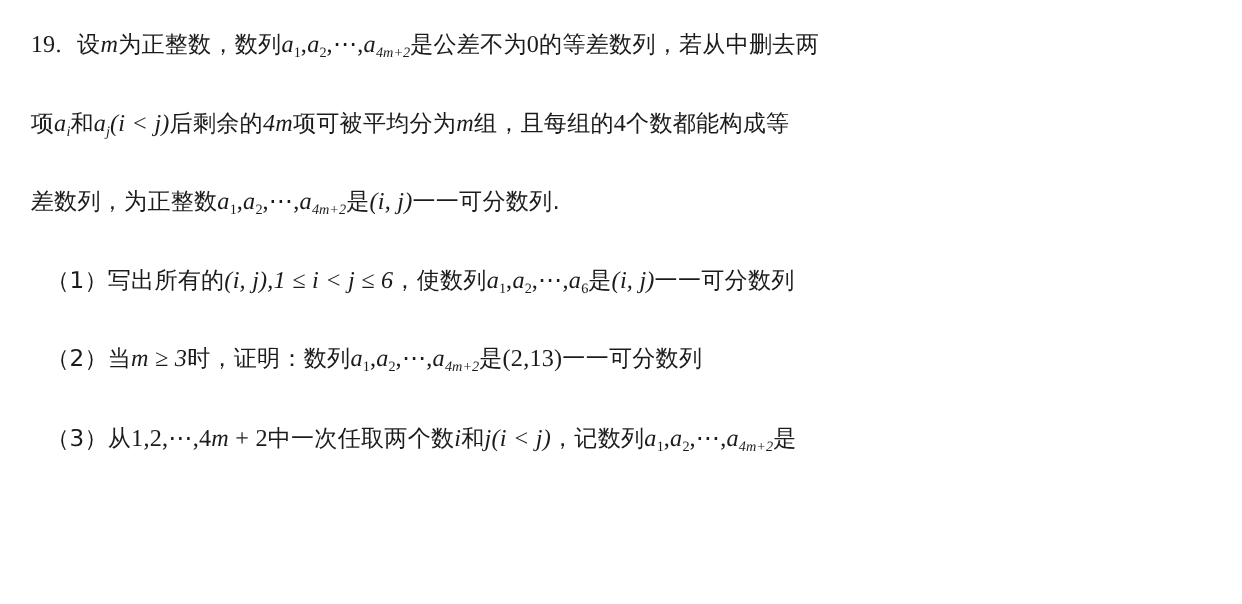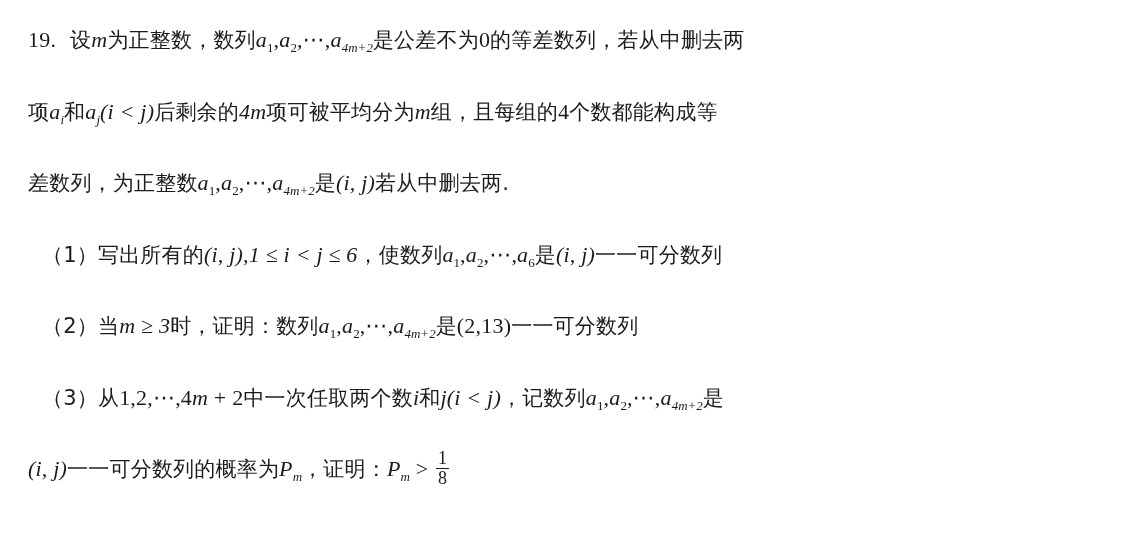--- a/index.html
+++ b/index.html
@@ -89,20 +89,19 @@
   }
 </style>
 </head>
 <body>
 
 <div class="page">
   <div class="problem">
     <div class="lines">
         <div class="line"><span class="num">19.</span><span class="sp-lg"></span><span class="cjk">设</span><span class="math">m</span><span class="cjk">为正整数，数列</span><span class="math">a<sub class="up">1</sub></span><span class="mathup">,</span><span class="math">a<sub class="up">2</sub></span><span class="mathup">,⋯,</span><span class="math">a<sub>4m+2</sub></span><span class="cjk">是公差不为</span><span class="num">0</span><span class="cjk">的等差数列，若从中删去两</span></div>
         <div class="line"><span class="cjk">项</span><span class="math">a<sub>i</sub></span><span class="cjk">和</span><span class="math">a<sub>j</sub></span><span class="math">(i &lt; j)</span><span class="cjk">后剩余的</span><span class="math">4m</span><span class="cjk">项可被平均分为</span><span class="math">m</span><span class="cjk">组，且每组的</span><span class="num">4</span><span class="cjk">个数都能构成等</span></div>
-        <div class="line"><span class="cjk">差数列，为正整数</span><span class="math">a<sub class="up">1</sub></span><span class="mathup">,</span><span class="math">a<sub class="up">2</sub></span><span class="mathup">,⋯,</span><span class="math">a<sub>4m+2</sub></span><span class="cjk">是</span><span class="math">(i, j)</span><span class="cjk">若从中删去两.</span></div>
+        <div class="line"><span class="cjk">差数列，为正整数</span><span class="math">a<sub class="up">1</sub></span><span class="mathup">,</span><span class="math">a<sub class="up">2</sub></span><span class="mathup">,⋯,</span><span class="math">a<sub>4m+2</sub></span><span class="cjk">是</span><span class="math">(i, j)</span><span class="cjk">一一可分数列.</span></div>
         <div class="line indent"><span class="cjk">（1）写出所有的</span><span class="math">(i, j),1 ≤ i &lt; j ≤ 6</span><span class="cjk">，使数列</span><span class="math">a<sub class="up">1</sub></span><span class="mathup">,</span><span class="math">a<sub class="up">2</sub></span><span class="mathup">,⋯,</span><span class="math">a<sub class="up">6</sub></span><span class="cjk">是</span><span class="math">(i, j)</span><span class="cjk">一一可分数列</span></div>
         <div class="line indent"><span class="cjk">（2）当</span><span class="math">m ≥ 3</span><span class="cjk">时，证明：数列</span><span class="math">a<sub class="up">1</sub></span><span class="mathup">,</span><span class="math">a<sub class="up">2</sub></span><span class="mathup">,⋯,</span><span class="math">a<sub>4m+2</sub></span><span class="cjk">是</span><span class="mathup">(2,13)</span><span class="cjk">一一可分数列</span></div>
         <div class="line indent"><span class="cjk">（3）从</span><span class="mathup">1,2,⋯,4</span><span class="math">m</span><span class="mathup"> + 2</span><span class="cjk">中一次任取两个数</span><span class="math">i</span><span class="cjk">和</span><span class="math">j(i &lt; j)</span><span class="cjk">，记数列</span><span class="math">a<sub class="up">1</sub></span><span class="mathup">,</span><span class="math">a<sub class="up">2</sub></span><span class="mathup">,⋯,</span><span class="math">a<sub>4m+2</sub></span><span class="cjk">是</span></div>
-        <div class="line"><span class="math">(i, j)</span><span class="cjk">一一可分数列的概率为</span><span class="math">P<sub>m</sub></span><span class="cjk">，证明：</span><span class="math">P<sub>m</sub></span><span class="mathup"> &gt; </span><span class="frac"><span class="top">1</span><span class="bar"></span><span class="bot">8</span></span></div>
       </div>
   </div>
 </div>
 
 </body></html>

